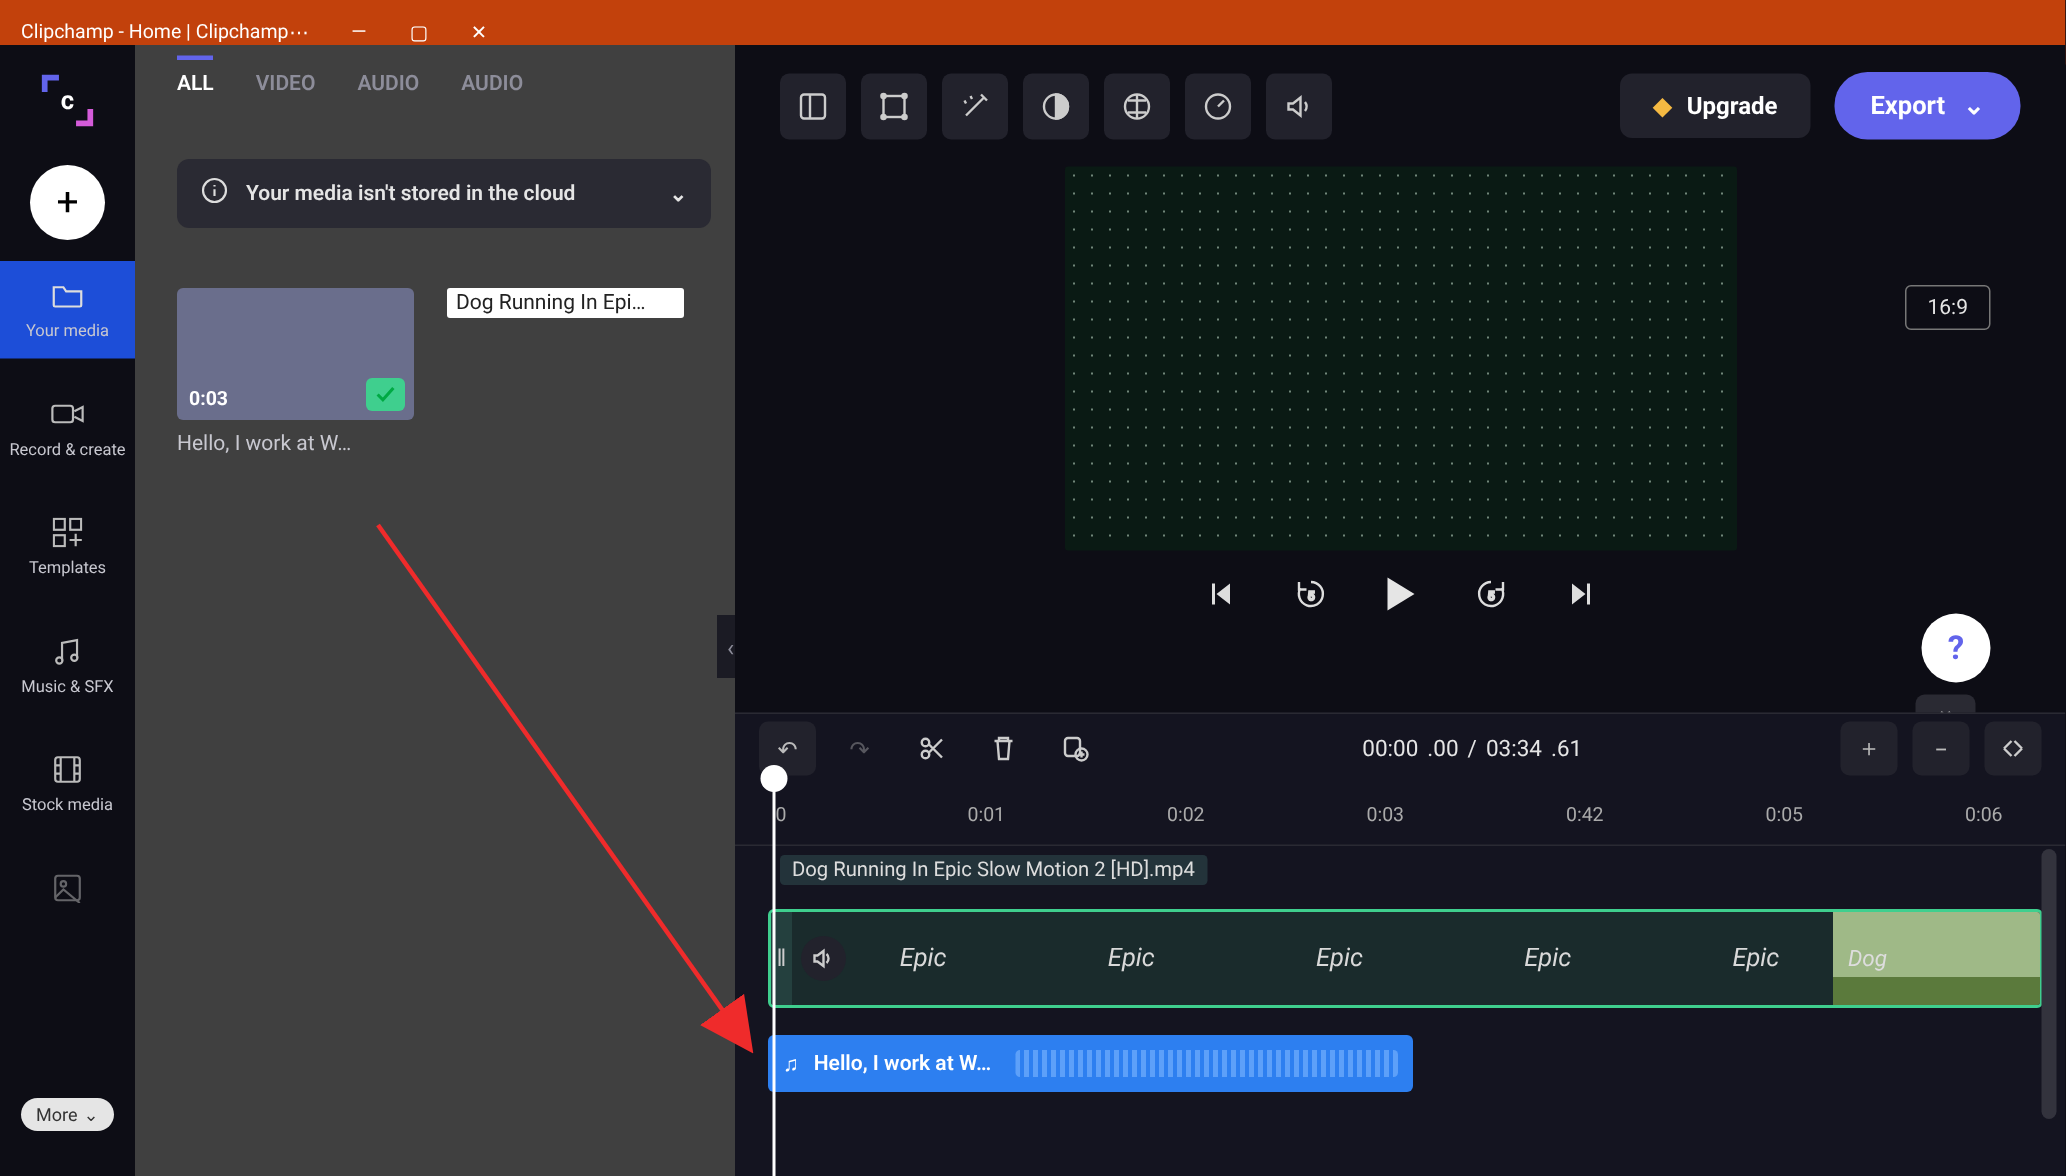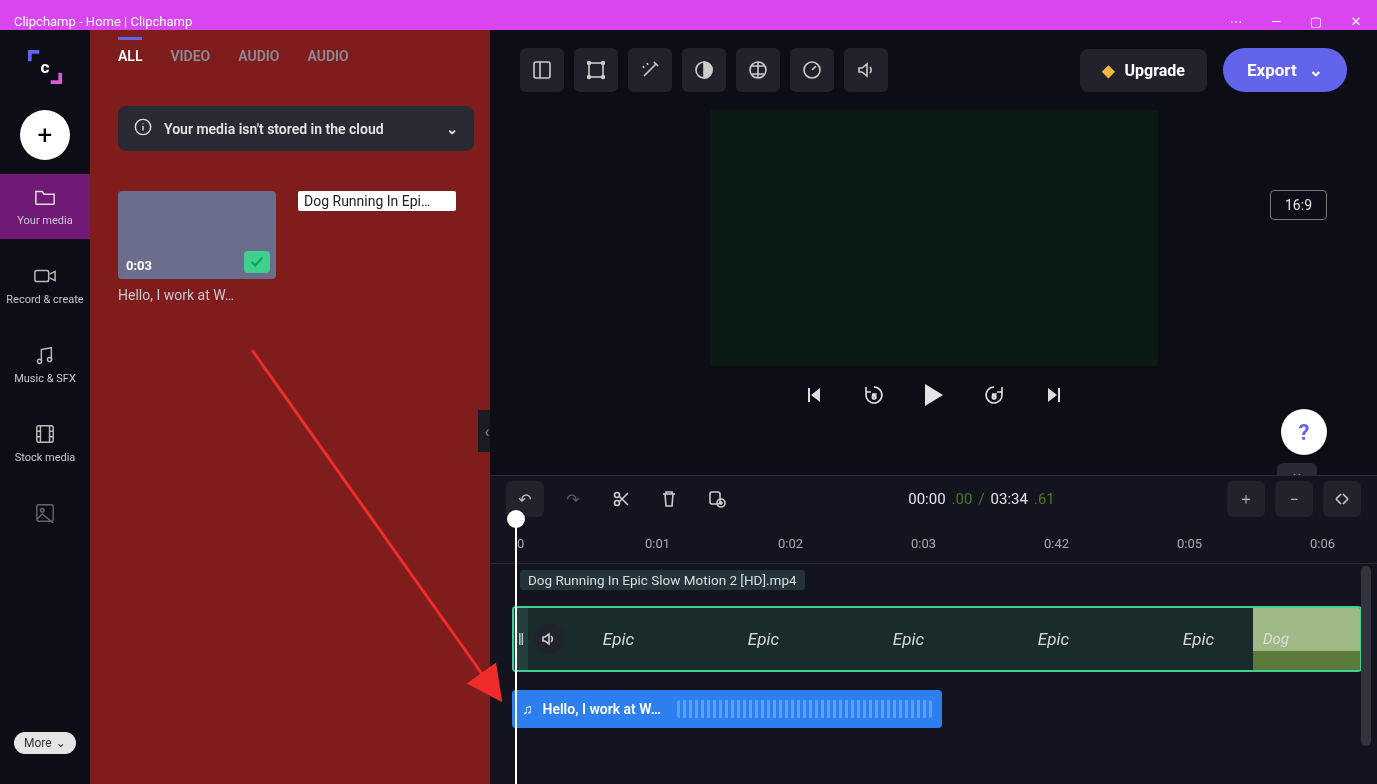--- a/index.html
+++ b/index.html
@@ -1,34 +1,34 @@
 <!DOCTYPE html>
 <html><head>
 <meta charset="utf-8">
 <style>
 * { margin:0; padding:0; box-sizing:border-box; font-family: -apple-system, BlinkMacSystemFont, "Segoe UI", Roboto, sans-serif; }
 body { width:1377px; height:784px; background:#0d0d15; color:#e5e5e5; overflow:hidden; position:relative; }
 
 
-.titlebar { height:43px; background:#d946ef; display:flex; align-items:center; justify-content:space-between; padding:0 14px; color:#fff; font-size:13px; }
+.titlebar { height:43px; background:#c2410c; display:flex; align-items:center; padding:0 14px; color:#fff; font-size:13px; }
 .titlebar-right { display:flex; gap:26px; align-items:center; }
 .win-btn { width:14px; height:14px; display:flex; align-items:center; justify-content:center; }
 
 
 .left-rail { position:absolute; top:30px; left:0; width:90px; bottom:0; background:#0d0d15; display:flex; flex-direction:column; align-items:center; padding-top:18px; gap:14px; }
 .brand { width:38px; height:38px; position:relative; margin-bottom:10px; }
 .brand svg { width:38px; height:38px; }
 .add-btn { width:50px; height:50px; border-radius:50%; background:#fff; display:flex; align-items:center; justify-content:center; color:#000; font-size:26px; }
 .rail-item { width:90px; display:flex; flex-direction:column; align-items:center; gap:6px; padding:12px 0; color:#c8c8d0; font-size:11px; text-align:center; cursor:pointer; }
-.rail-item.active { background:#701a75; }
+.rail-item.active { background:#1d4ed8; }
 .rail-icon { width:22px; height:22px; display:flex; align-items:center; justify-content:center; }
 .more-pill { position:absolute; bottom:30px; left:14px; background:#e5e5e5; color:#333; border-radius:14px; padding:4px 10px; font-size:12px; display:flex; align-items:center; gap:4px;}
 
 
-.media-panel { position:absolute; top:30px; left:90px; width:400px; bottom:0; background:#7f1d1d; padding:18px 16px 0 28px; }
+.media-panel { position:absolute; top:30px; left:90px; width:400px; bottom:0; background:#404040; padding:18px 16px 0 28px; }
 .tabs { display:flex; gap:28px; font-size:14px; font-weight:600; padding-bottom:12px; }
 .tab { color:#8d8d9a; cursor:pointer; padding-bottom:10px; }
 .tab.active { color:#fff; border-top:3px solid #6264eb; padding-top:8px; margin-top:-11px;}
 .info-bar { background:#2a2a33; border-radius:8px; padding:12px 16px; display:flex; align-items:center; gap:12px; color:#e5e5e5; font-size:14px; font-weight:600; margin-top:20px; justify-content:space-between;}
 .info-bar-left { display:flex; align-items:center; gap:12px;}
 .media-grid { display:flex; gap:22px; margin-top:40px; }
 .media-card { width:158px; }
 .thumb { width:158px; height:88px; background:#6a6e8c; border-radius:4px; position:relative; overflow:hidden;}
 .thumb2 { background:linear-gradient(#b8cad8 0 35%, #d7be84 35% 100%); }
 .thumb .dur { position:absolute; left:8px; bottom:6px; font-size:13px; font-weight:700; color:#fff; }
@@ -53,34 +53,34 @@
 .help-btn { position:absolute; right:50px; bottom:20px; width:46px; height:46px; border-radius:50%; background:#fff; display:flex; align-items:center; justify-content:center; }
 .collapse-caret { position:absolute; right:60px; bottom:-6px; width:40px; height:18px; background:#2a2a33; border-radius:6px 6px 0 0; display:flex; align-items:center; justify-content:center; color:#aaa;}
 
 
 .timeline { position:absolute; top:475px; left:490px; right:0; bottom:0; background:#141420; border-top:1px solid #2a2a33;}
 .timeline-top { display:flex; align-items:center; height:46px; padding:0 16px; gap:10px; }
 .tl-btn { width:38px; height:36px; display:flex; align-items:center; justify-content:center; color:#bbb; border-radius:6px;}
 .tl-btn.boxed { background:#22222c; }
 .tl-spacer { flex:1; }
 .tl-time { font-variant-numeric:tabular-nums; font-size:15px; display:flex; gap:6px; align-items:center; }
-.tl-time .muted { color:#4d7c0f; }
+.tl-time .muted { color:#e5e5e5; }
 .tl-right { display:flex; gap:10px; }
 .ruler { position:relative; height:42px; background:#141420; border-bottom:1px solid #2a2a33; }
 .ruler .lbl { position:absolute; top:14px; font-size:13px; color:#aaa; transform:translateX(-40%); }
 .playhead { position:absolute; left:515px; top:516px; width:2px; bottom:0; background:#fff; z-index:30;}
 .playhead::before { content:""; position:absolute; top:-6px; left:-8px; width:18px; height:18px; background:#fff; border-radius:50%; }
 .tracks { position:relative; padding:20px 0 0 22px; }
 .clip-label { position:absolute; left:30px; top:6px; font-size:13.5px; color:#ddd; background:#23333a; padding:2px 8px; border-radius:3px;}
 .video-track { position:relative; height:66px; margin-top:22px; border:2px solid #3fcf8e; border-radius:4px; background:#1a2b2c; display:flex; align-items:center; overflow:hidden; width:850px;}
 .vt-handle { width:14px; height:100%; display:flex; align-items:center; justify-content:center; color:#ccc; background:#24403e;}
 .vt-sound { width:30px; height:30px; border-radius:50%; background:#22222c; display:flex; align-items:center; justify-content:center; margin-left:6px;}
 .vt-text { flex:1; display:flex; align-items:center; font-style:italic; font-size:17px; color:#d9d9d9;gap:36px;}
 .vt-text span{ flex:1; text-align:center;}
-.vt-thumb { width:107px; height:100%; background:linear-gradient(#9fb987 0 70%, #5b7a3c 70% 100%); position:relative; font-style:italic; font-size:15px; display:flex; align-items:center; padding-left:10px; color:#ddd;}
+.vt-thumb { width:138px; height:100%; background:linear-gradient(#9fb987 0 70%, #5b7a3c 70% 100%); position:relative; font-style:italic; font-size:15px; display:flex; align-items:center; padding-left:10px; color:#ddd;}
 .audio-track { position:relative; height:38px; margin-top:18px; width:430px; background:#2d7ff0; border-radius:4px; display:flex; align-items:center; gap:10px; padding:0 10px; color:#fff; font-size:14px; font-weight:600;}
 .audio-wave { flex:1; height:18px; background:repeating-linear-gradient(90deg,#7db6ff 0 3px,#2d7ff0 3px 6px); border-radius:3px; margin-left:6px; opacity:.6;}
 .tl-scrollbar { position:absolute; right:6px; top:566px; width:10px; height:180px; background:#33333d; border-radius:5px;}
 
 
 .arrow { position:absolute; left:242px; top:340px; width:280px; height:380px; pointer-events:none; z-index:50;}
 
 .dots { background:radial-gradient(circle,#c5e0cc 0.6px,transparent 0.6px); background-size:12px 12px; width:100%; height:100%; opacity:.55;}
 .dog-shape { position:absolute; left:70px; bottom:8px; width:30px; height:18px; background:#2c2c2c; border-radius:40% 50% 40% 40%;}
 </style>
@@ -118,20 +118,31 @@
     <span>Your media</span>
   </div>
   <div class="rail-item">
     <span class="rail-icon">
         <svg width="22" height="16" viewBox="0 0 24 16" fill="none" stroke="#bbb" stroke-width="1.6">
           <rect x="1" y="2" width="15" height="12" rx="2"></rect>
           <path d="M17 6l6-3v10l-6-3"></path>
         </svg>
       </span>
     <span>Record &amp; create</span>
+  </div>
+  <div class="rail-item">
+    <span class="rail-icon">
+        <svg width="20" height="20" viewBox="0 0 22 22" fill="none" stroke="#bbb" stroke-width="1.6">
+          <rect x="1" y="1" width="8" height="8"></rect>
+          <rect x="13" y="1" width="8" height="8"></rect>
+          <rect x="1" y="13" width="8" height="8"></rect>
+          <path d="M17 12v9M12.5 16.5h9"></path>
+        </svg>
+      </span>
+    <span>Templates</span>
   </div>
   <div class="rail-item">
     <span class="rail-icon">
         <svg width="20" height="20" viewBox="0 0 22 22" fill="none" stroke="#bbb" stroke-width="1.6">
           <path d="M7 18V5l11-2v13"></path>
           <circle cx="5" cy="18" r="2.3"></circle>
           <circle cx="16" cy="16" r="2.3"></circle>
         </svg>
       </span>
     <span>Music &amp; SFX</span>

